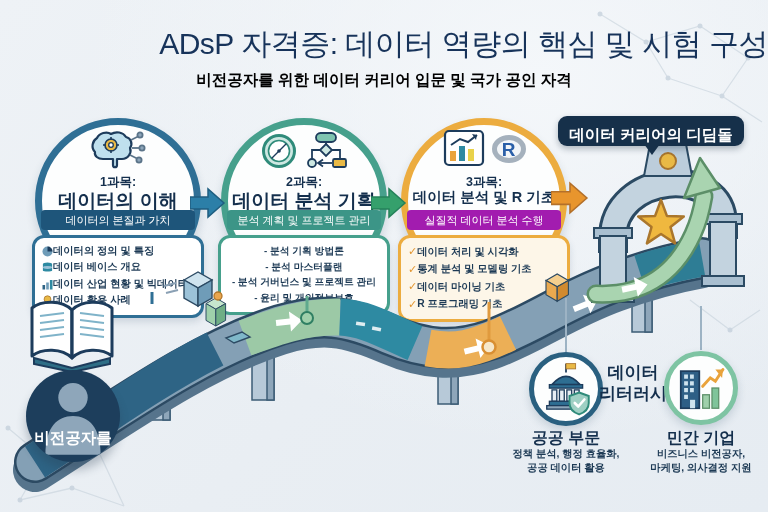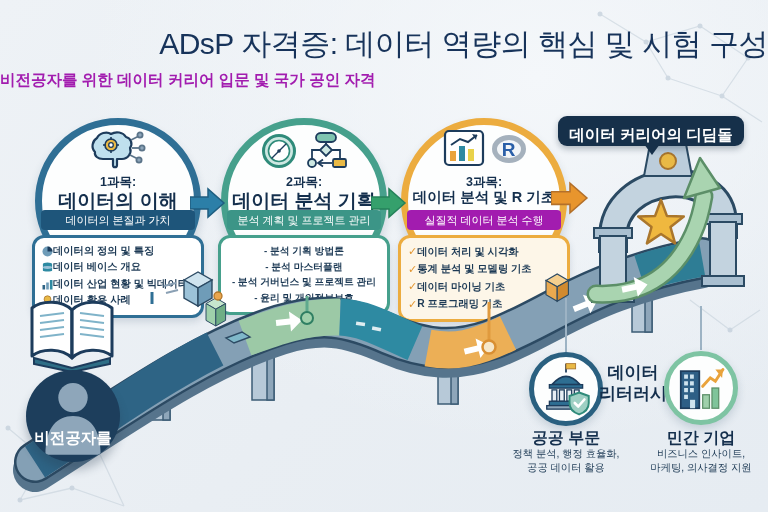--- a/index.html
+++ b/index.html
@@ -11,22 +11,22 @@
       radial-gradient(ellipse at 70% 15%, #f4f7fa 0%, rgba(244,247,250,0) 60%),
       linear-gradient(135deg,#eef2f6 0%, #e9eef3 55%, #e6ecf2 100%);
     color:#17324f;
   }
   .abs { position:absolute; }
   svg { display:block; }
 
   
   .title { left:0; right:0; top:24px; text-align:right;
     font-size:30px; font-weight:400; color:#17335a; letter-spacing:-0.5px;padding-left:48px; }
-  .subtitle { left:0; right:0; top:70px; 
-    font-size:15.5px; font-weight:700; color:#a21caf; }
+  .subtitle { left:0; right:0; top:70px; text-align:center;
+    font-size:15.5px; font-weight:700; color:#000000; }
 
   
   .subject { position:absolute; top:118px; width:176px; height:196px; }
   .subject .circle { position:absolute; left:5px; top:0; width:166px; height:166px;
     border-radius:50%; background:#fdfefe; border:7px solid #2f6f95;
     box-shadow:0 6px 10px rgba(40,70,100,.18); }
   .subject .icon-row { position:absolute; left:0; right:0; top:12px; height:42px;
     display:flex; align-items:center; justify-content:center; gap:7px; }
   .subj-num { position:absolute; left:0; right:0; top:56px; text-align:center;
     font-size:12.5px; font-weight:800; color:#142f4d; }
@@ -77,21 +77,21 @@
 
   
   .sector-circle { position:absolute; width:74px; height:74px; border-radius:50%;
     background:#fdfefe; display:flex; align-items:center; justify-content:center;
     box-shadow:0 4px 8px rgba(40,70,100,.18); z-index:5; }
   .gov-circle  { left:529px; top:352px; border:5px solid #2a6080; }
   .priv-circle { left:664px; top:351px; border:5px solid #7ec4a3; }
   .sector-title { position:absolute; width:110px; text-align:center;
     font-size:16px; font-weight:800; color:#142f4d; z-index:5; }
   .sector-desc { position:absolute; width:130px; text-align:center;
-    font-size:10.3px; font-weight:400; color:#1d3a55; line-height:1.4; z-index:5; }
+    font-size:10.3px; font-weight:700; color:#1d3a55; line-height:1.4; z-index:5; }
   .literacy { left:596px; top:362px; width:74px; text-align:center; z-index:5;
     font-size:17px; font-weight:800; color:#142f4d; line-height:1.25; }
 
   .mesh { opacity:.55; z-index:0; }
   .layer-road { z-index:2; }
   .layer-arch { left:578px; top:142px; z-index:4; }
 </style>
 </head>
 <body>
 
@@ -447,15 +447,15 @@
     </g>
     <rect x="19" y="46" width="6" height="10" fill="#cfe3ee"></rect>
     <rect x="34" y="40" width="8" height="16" fill="#9fd0ab" stroke="#5c8f68" stroke-width="1.5"></rect>
     <rect x="45" y="32" width="8" height="24" fill="#7fc49a" stroke="#5c8f68" stroke-width="1.5"></rect>
     <polyline points="34,30 43,20 49,24 58,10" fill="none" stroke="#e9a33c" stroke-width="3.5" stroke-linecap="round"></polyline>
     <polygon points="58,10 49,10 57,20" fill="#e9a33c"></polygon>
   </svg>
 </div>
 <div class="abs sector-title" style="left:646px;top:428px;">민간 기업</div>
 <div class="abs sector-desc" style="left:636px;top:447px;">
-  <div>비즈니스 인사이트,</div>
+  <div>비즈니스 비전공자,</div>
   <div>마케팅, 의사결정 지원</div>
 </div>
 
 </body></html>

